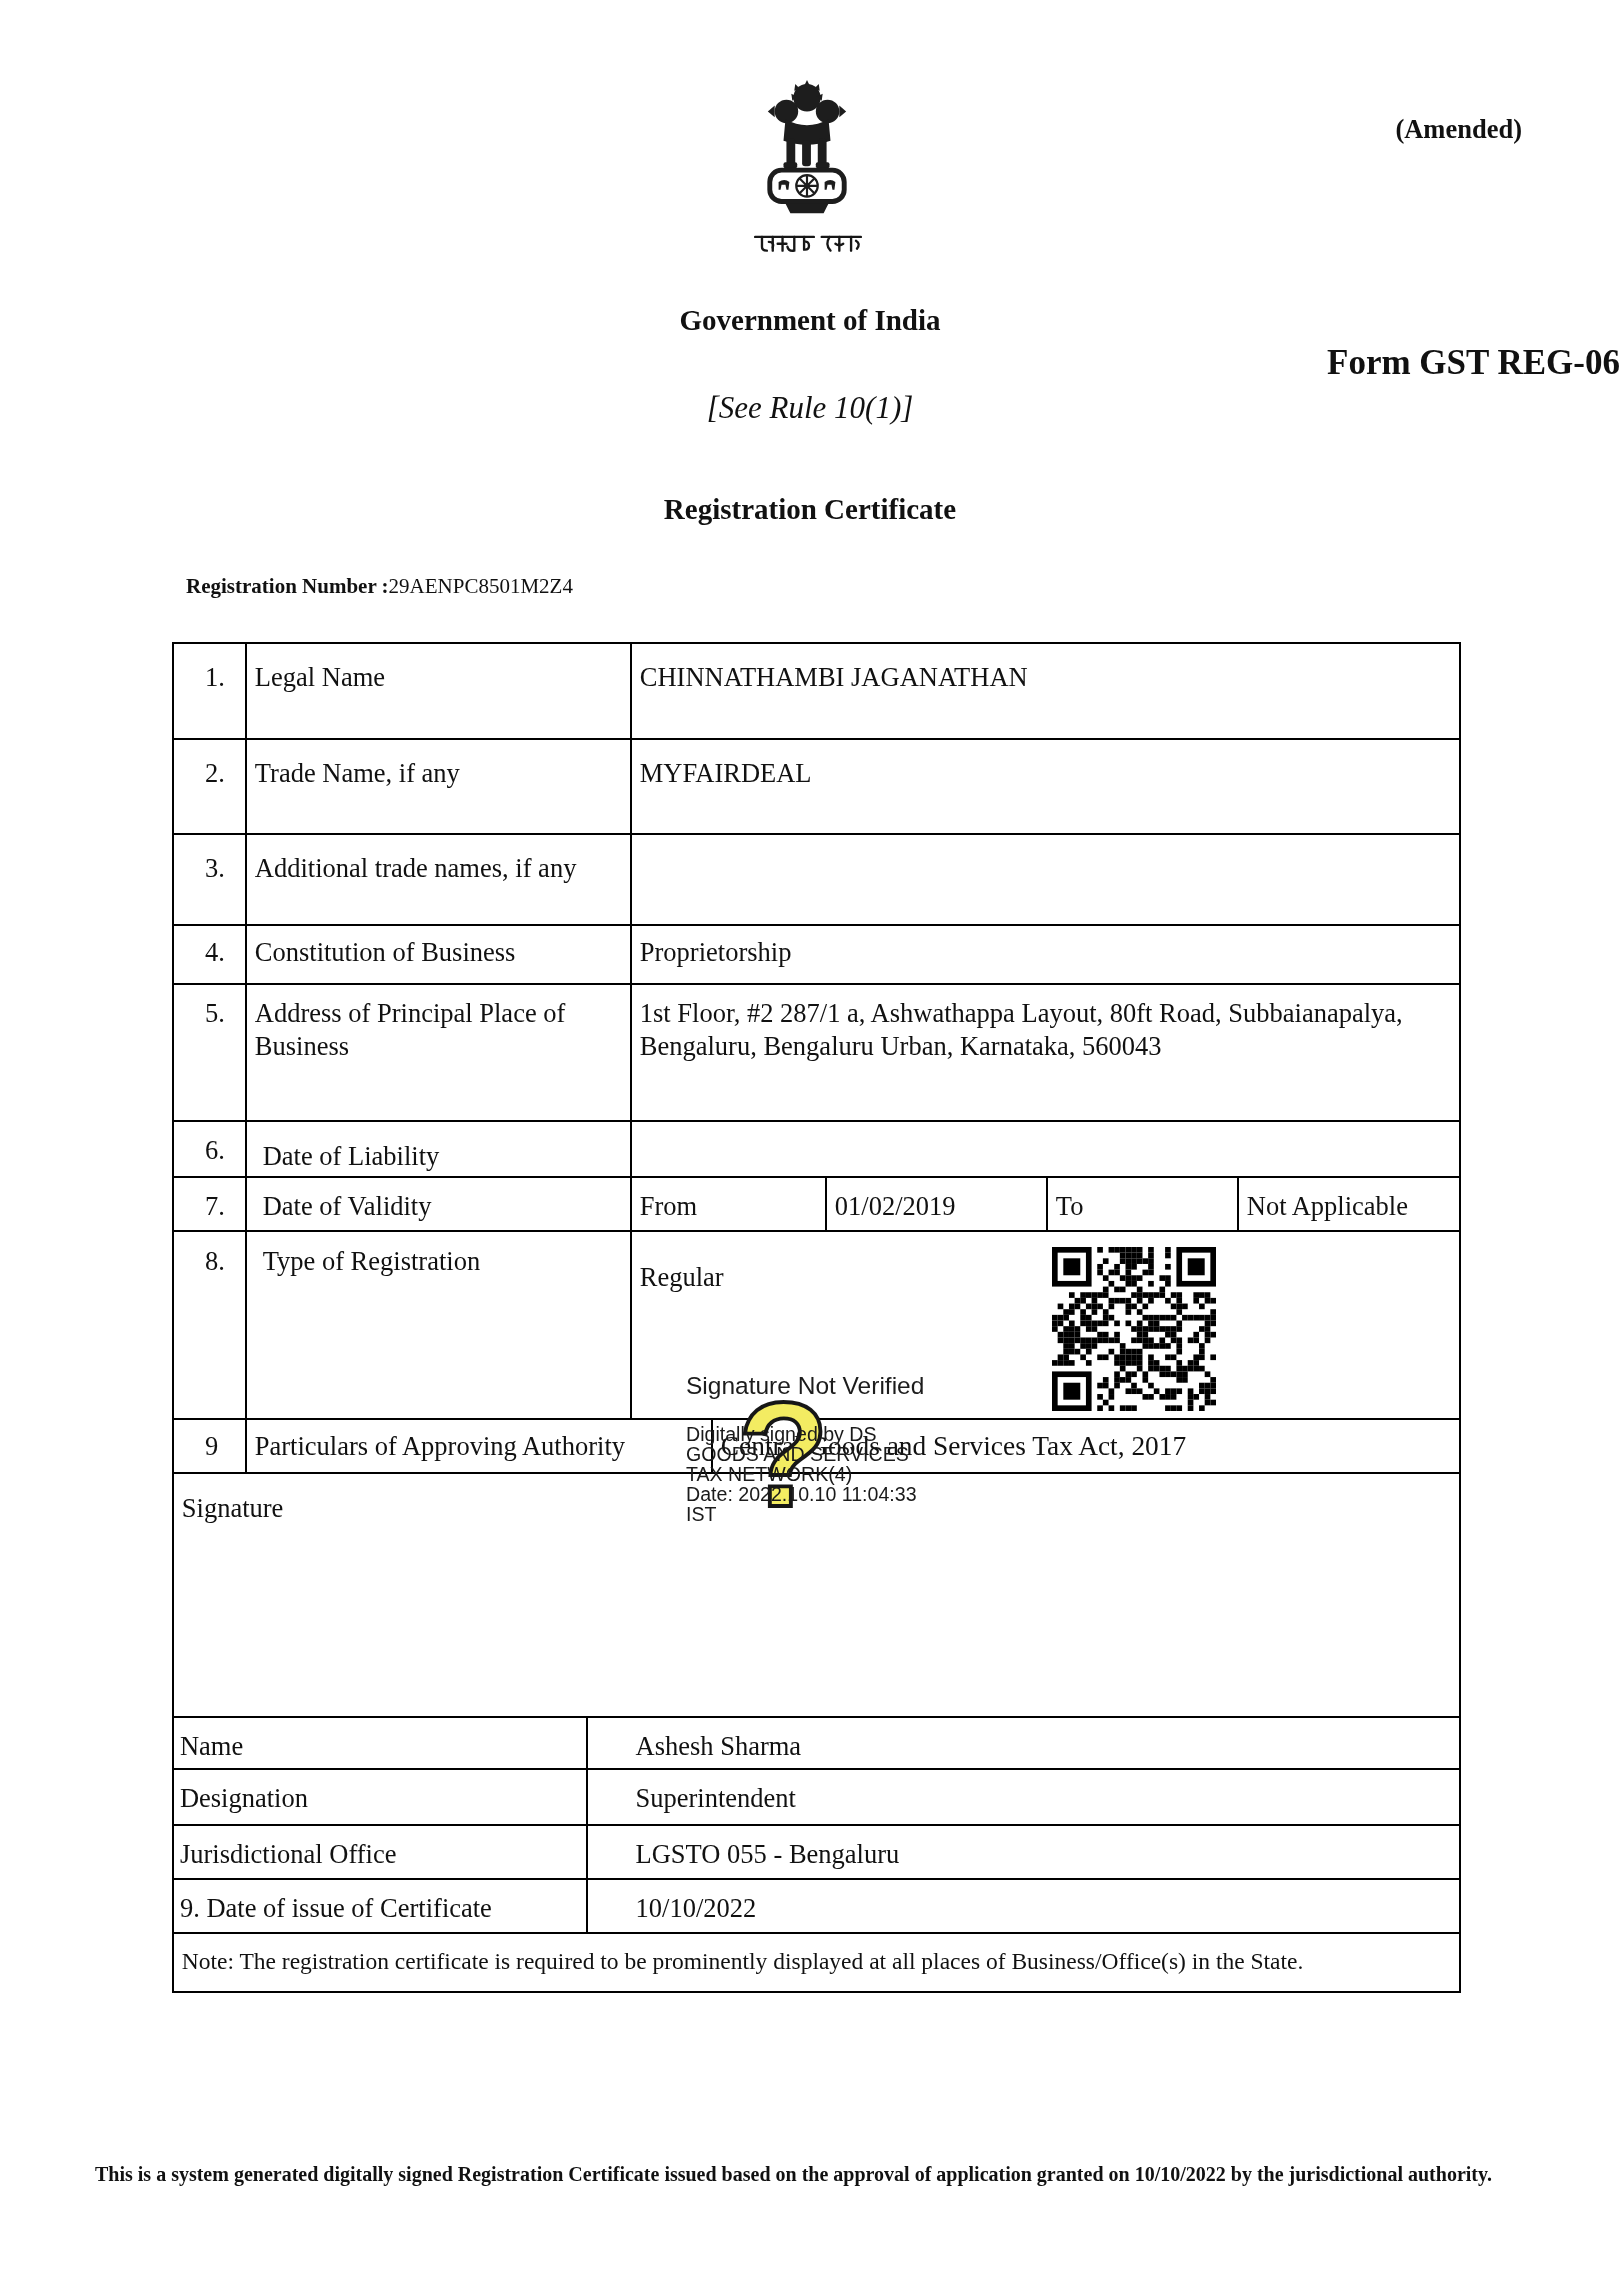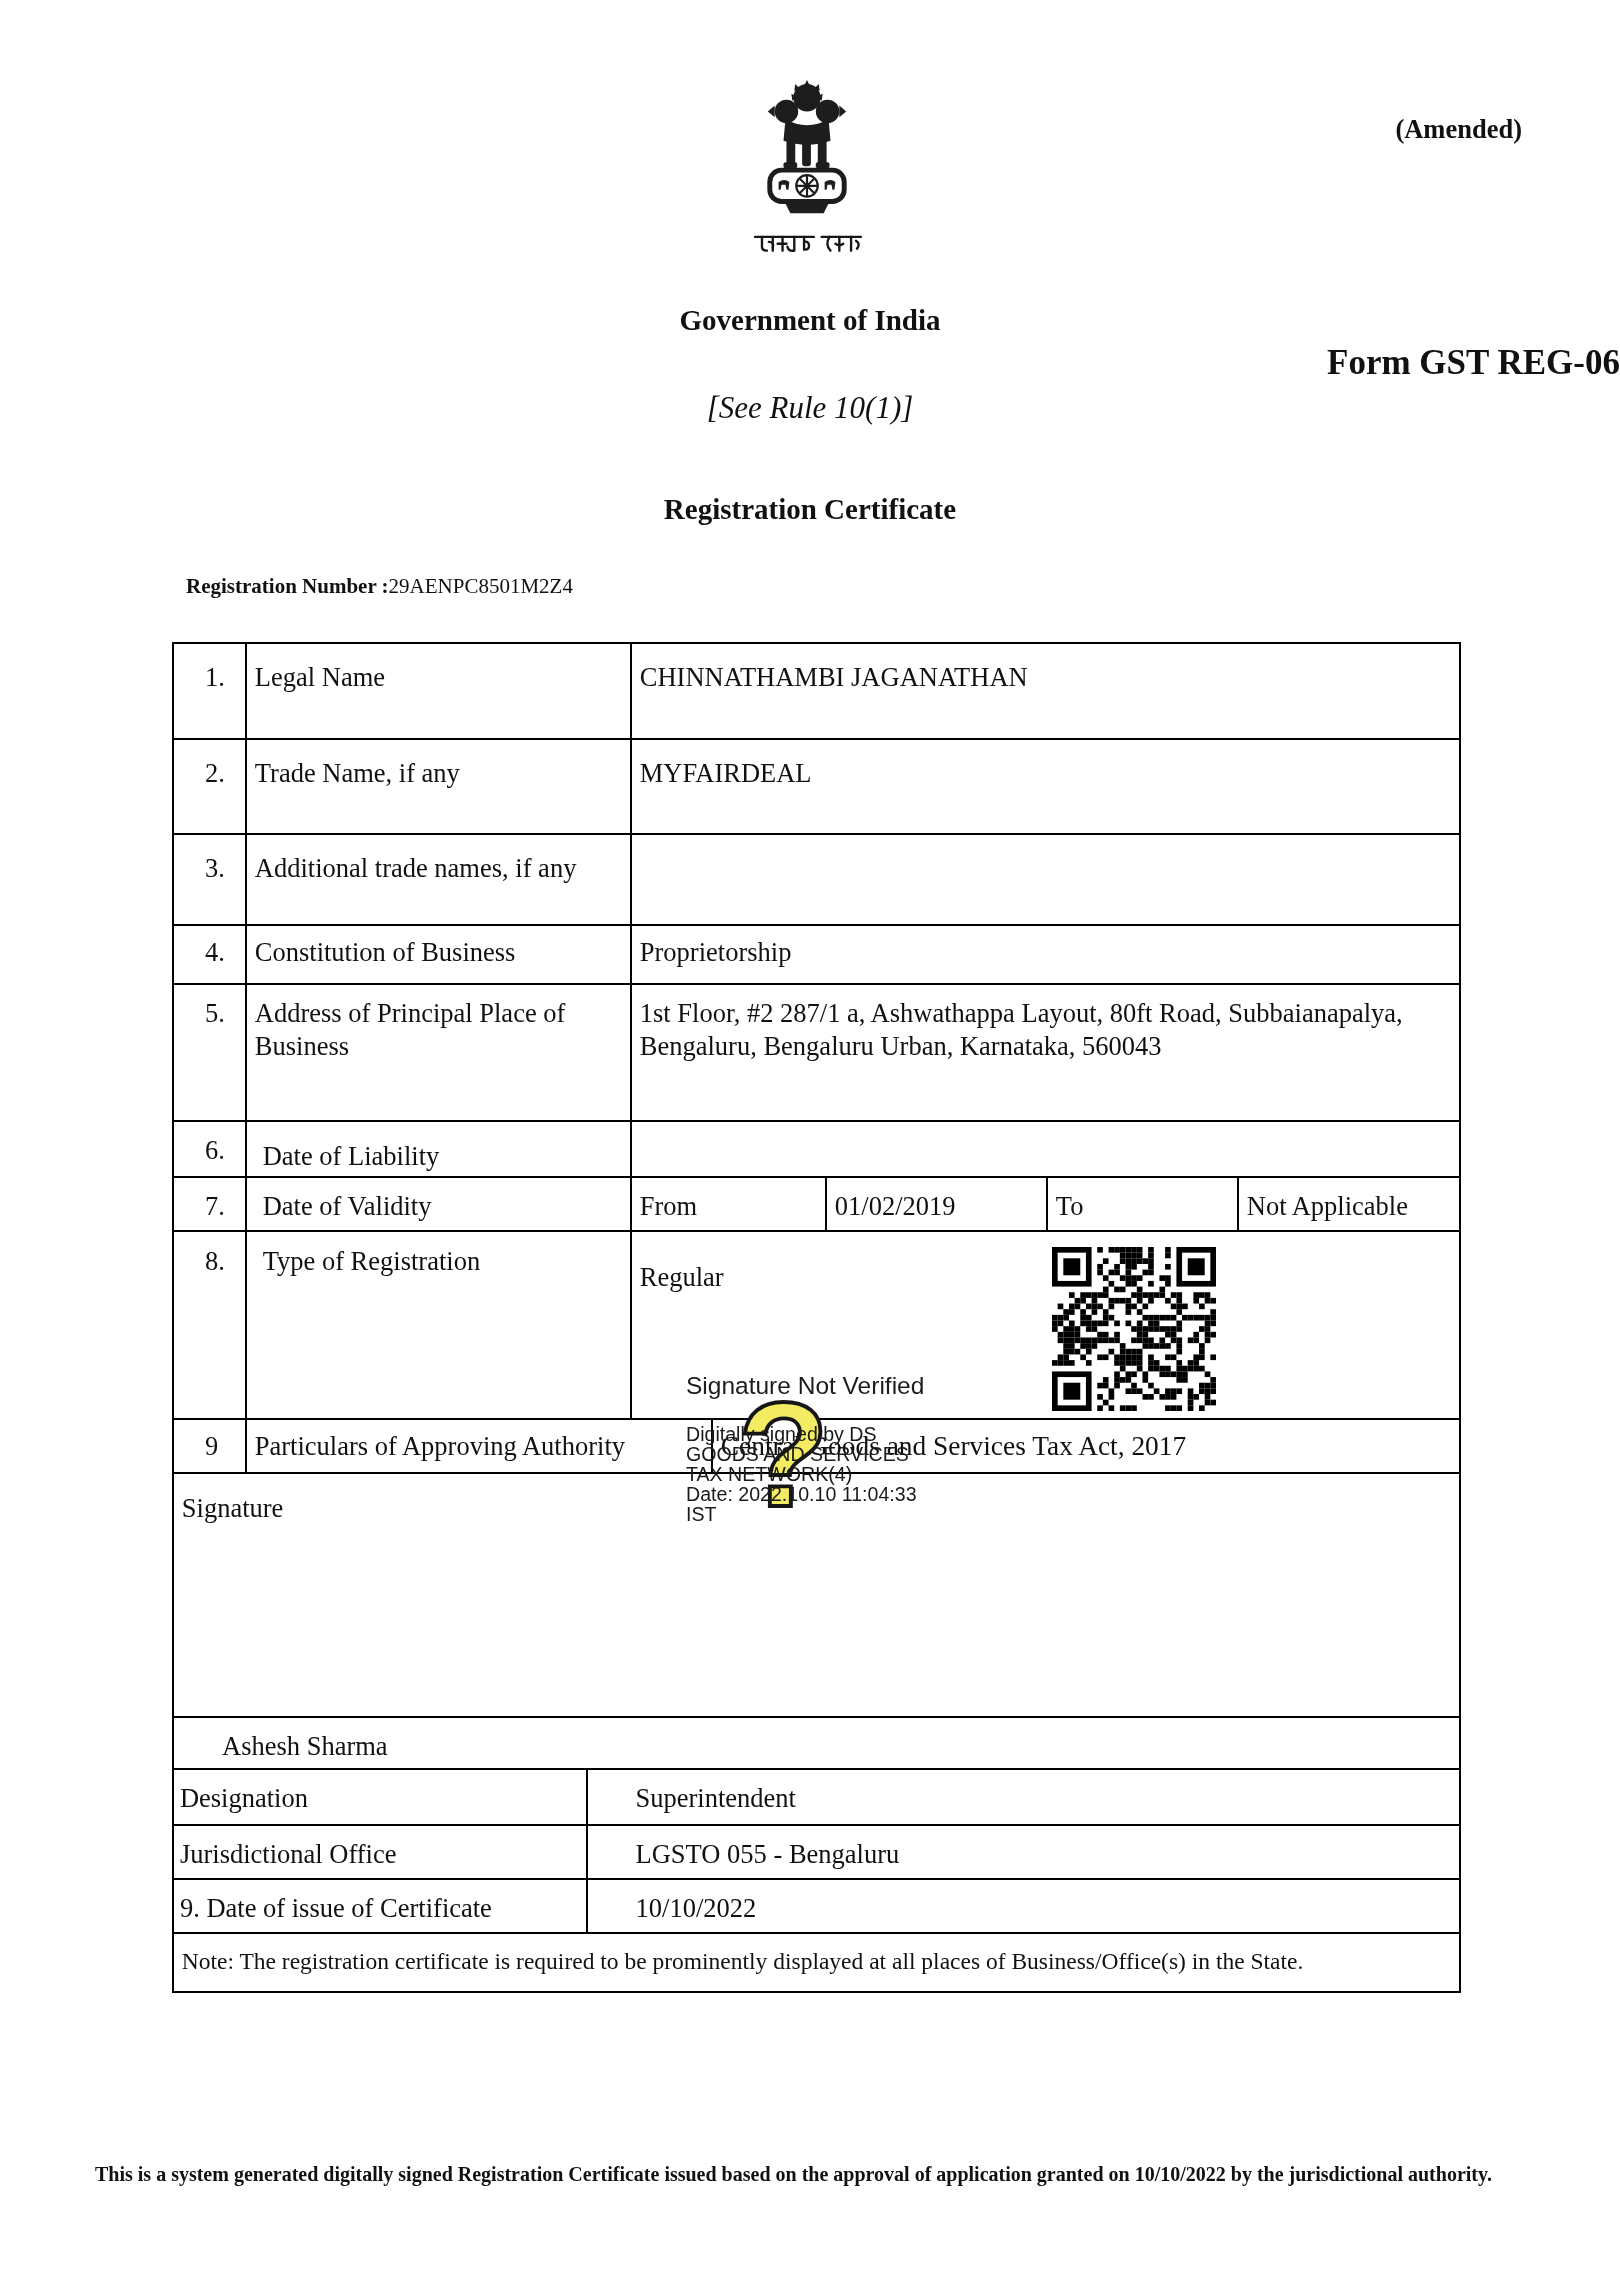--- a/index.html
+++ b/index.html
@@ -187,20 +187,21 @@
       <div class="cell c1" style="padding-top:9.8px">9</div>
       <div class="cell c2" style="padding-top:9.8px">Particulars of Approving Authority</div>
       <div class="cell c3">Central Goods and Services Tax Act, 2017</div>
     </div>
 
     <div class="trow sig-row" style="height:244px">
       <div class="cell">Signature</div>
     </div>
 
     <div class="trow au" style="height:52px">
+      <div class="cell au-a">Name</div>
       <div class="cell au-b">Ashesh Sharma</div>
     </div>
 
     <div class="trow au" style="height:56px">
       <div class="cell au-a">Designation</div>
       <div class="cell au-b">Superintendent</div>
     </div>
 
     <div class="trow au" style="height:54px">
       <div class="cell au-a">Jurisdictional Office</div>

